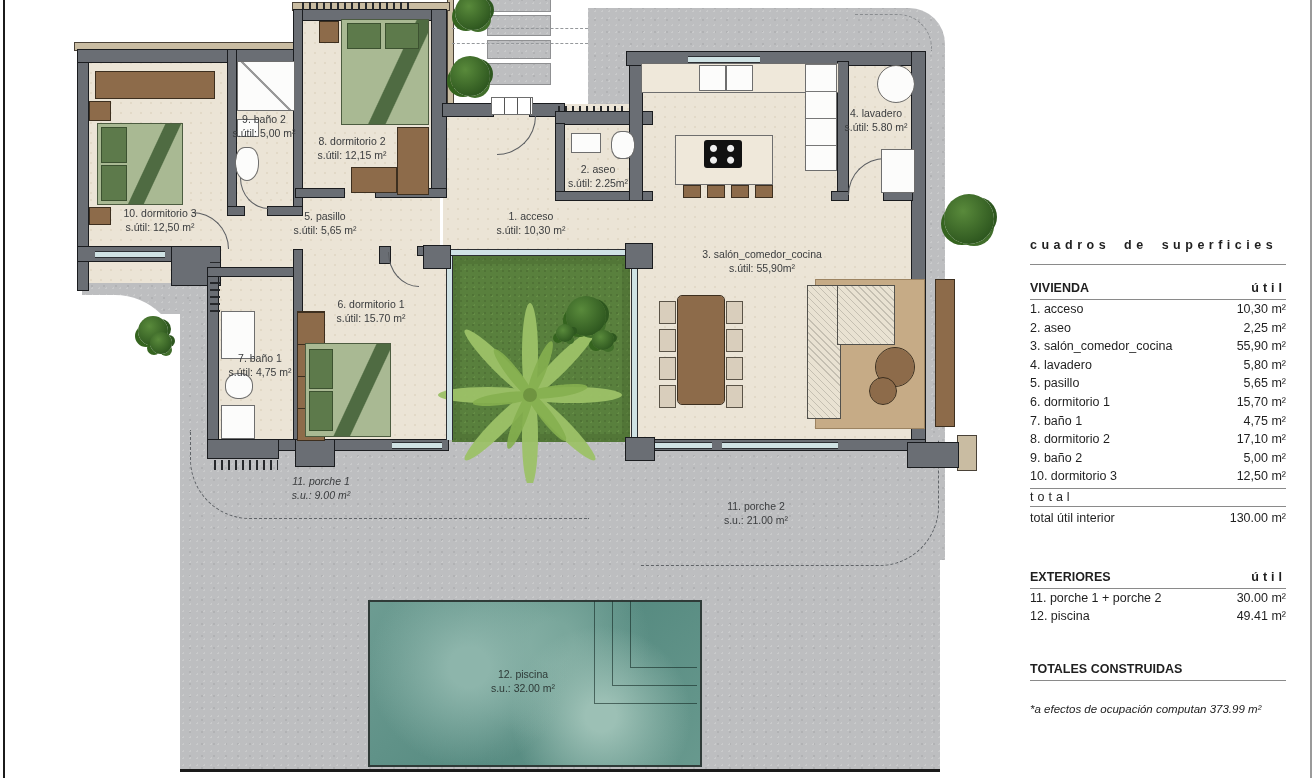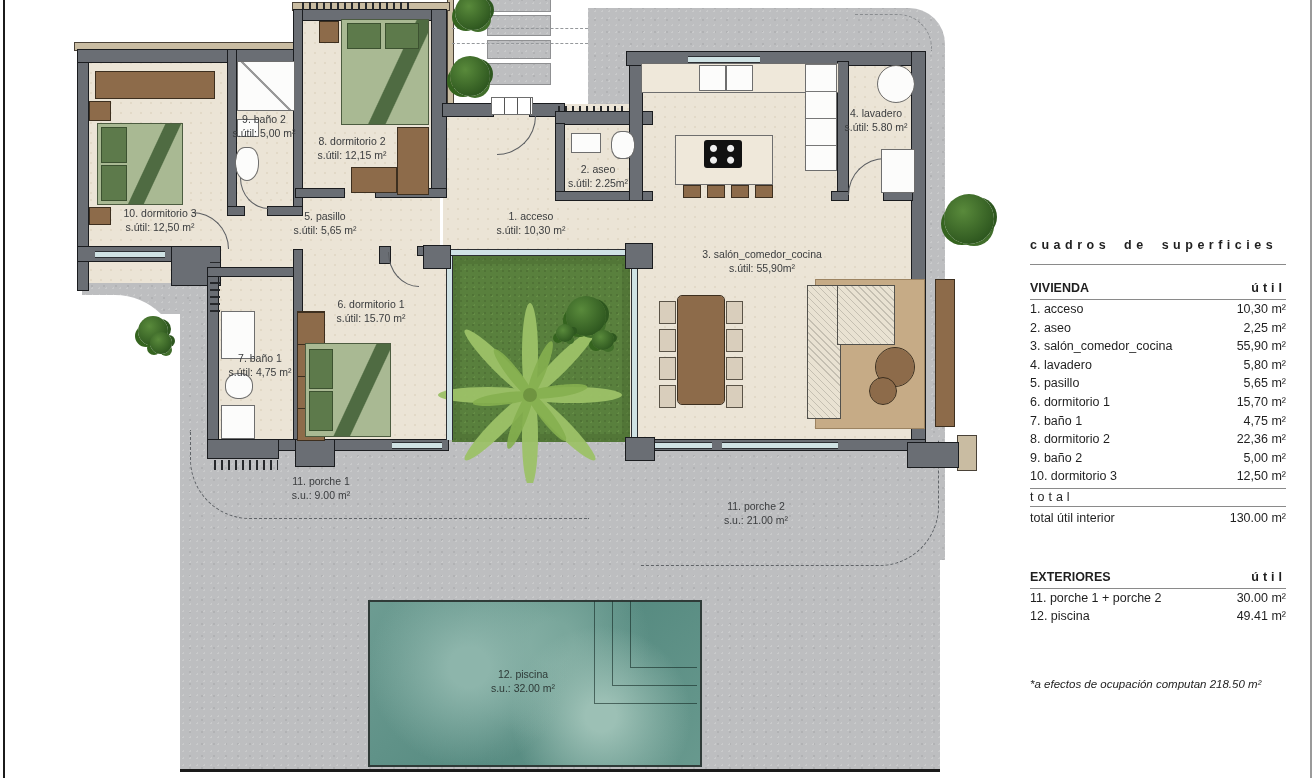--- a/index.html
+++ b/index.html
@@ -291,21 +291,21 @@
       <div>s.útil: 5.80 m²</div>
     </div>
   <div class="rlabel" style="left:371px;top:298px;">
     <div>6. dormitorio 1</div>
       <div>s.útil: 15.70 m²</div>
     </div>
   <div class="rlabel" style="left:260px;top:352px;">
     <div>7. baño 1</div>
       <div>s.útil: 4,75 m²</div>
     </div>
-  <div class="rlabel" style="left:321px;top:475px;">
+  <div class="rlabel" style="left:321px;top:475px;font-style:italic;">
     <div>11. porche 1</div>
       <div>s.u.: 9.00 m²</div>
     </div>
   <div class="rlabel" style="left:756px;top:500px;">
     <div>11. porche 2</div>
       <div>s.u.: 21.00 m²</div>
     </div>
   <div class="rlabel" style="left:523px;top:668px;color:#2e3a37;">
     <div>12. piscina</div>
       <div>s.u.: 32.00 m²</div>
@@ -341,21 +341,21 @@
     <div class="trow">
         <span>6. dormitorio 1</span>
         <span class="tval">15,70 m²</span>
       </div>
     <div class="trow">
         <span>7. baño 1</span>
         <span class="tval">4,75 m²</span>
       </div>
     <div class="trow">
         <span>8. dormitorio 2</span>
-        <span class="tval">22,36 m²</span>
+        <span class="tval">17,10 m²</span>
       </div>
     <div class="trow">
         <span>9. baño 2</span>
         <span class="tval">5,00 m²</span>
       </div>
     <div class="trow">
         <span>10. dormitorio 3</span>
         <span class="tval">12,50 m²</span>
       </div>
 
@@ -373,19 +373,22 @@
     <div class="trow">
         <span>11. porche 1 + porche 2</span>
         <span class="tval">30.00 m²</span>
       </div>
     <div class="trow">
         <span>12. piscina</span>
         <span class="tval">49.41 m²</span>
       </div>
 
     <div class="gap34"></div>
-
-    <div class="foot">*a efectos de ocupación computan 218.50 m²</div>
+    <div class="sechead" style="margin-top:0;">
+      <span>TOTALES CONSTRUIDAS</span>
+    </div>
+
+    <div class="foot">*a efectos de ocupación computan 373.99 m²</div>
   </div>
 
   <div class="frame" style="left:3px;top:0;width:2px;height:778px;background:#1b1b1b;"></div>
   <div class="frame" style="left:1310px;top:0;width:2px;height:778px;background:#9a9a9a;"></div>
 </div>
 
 </body></html>

